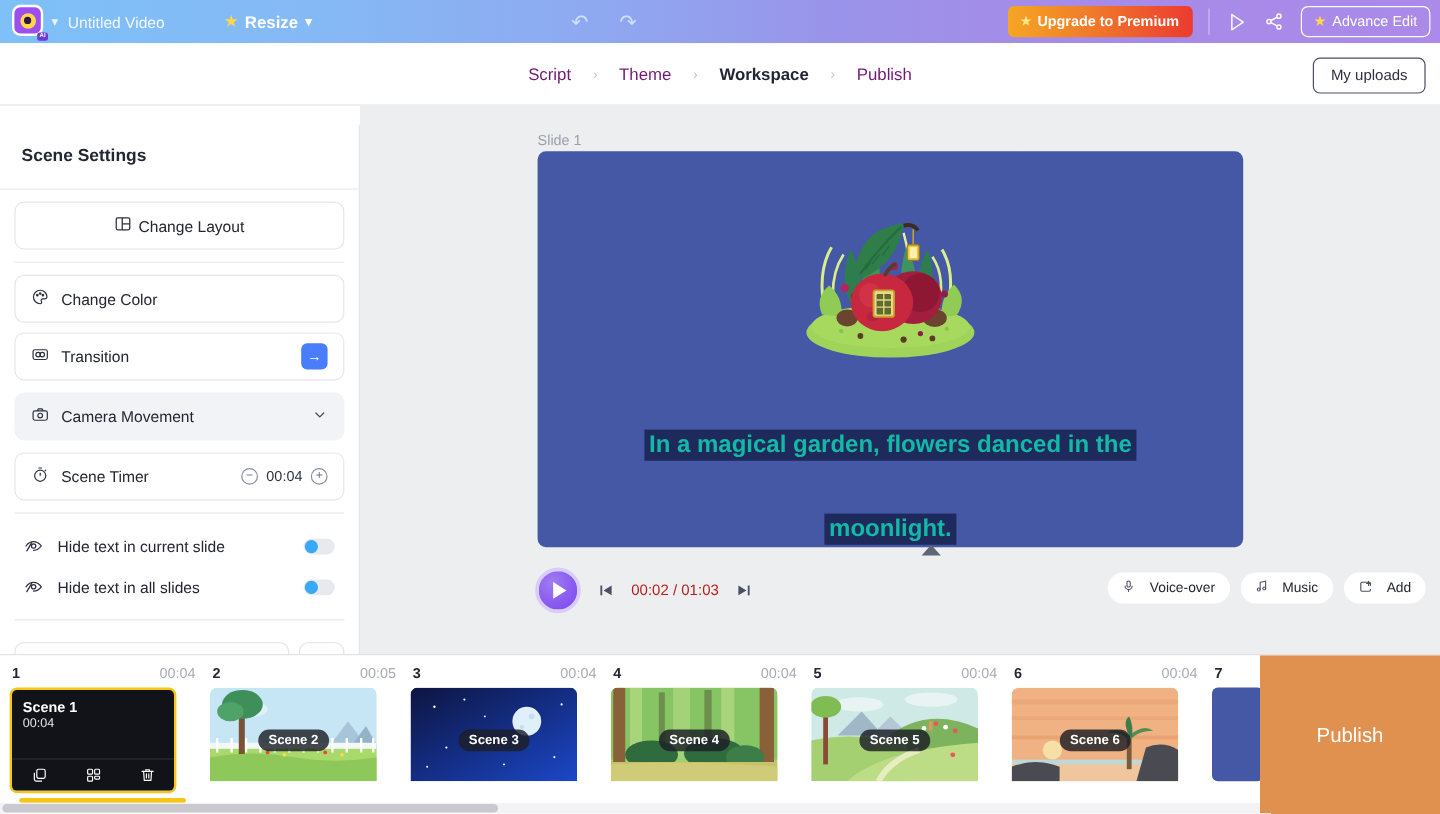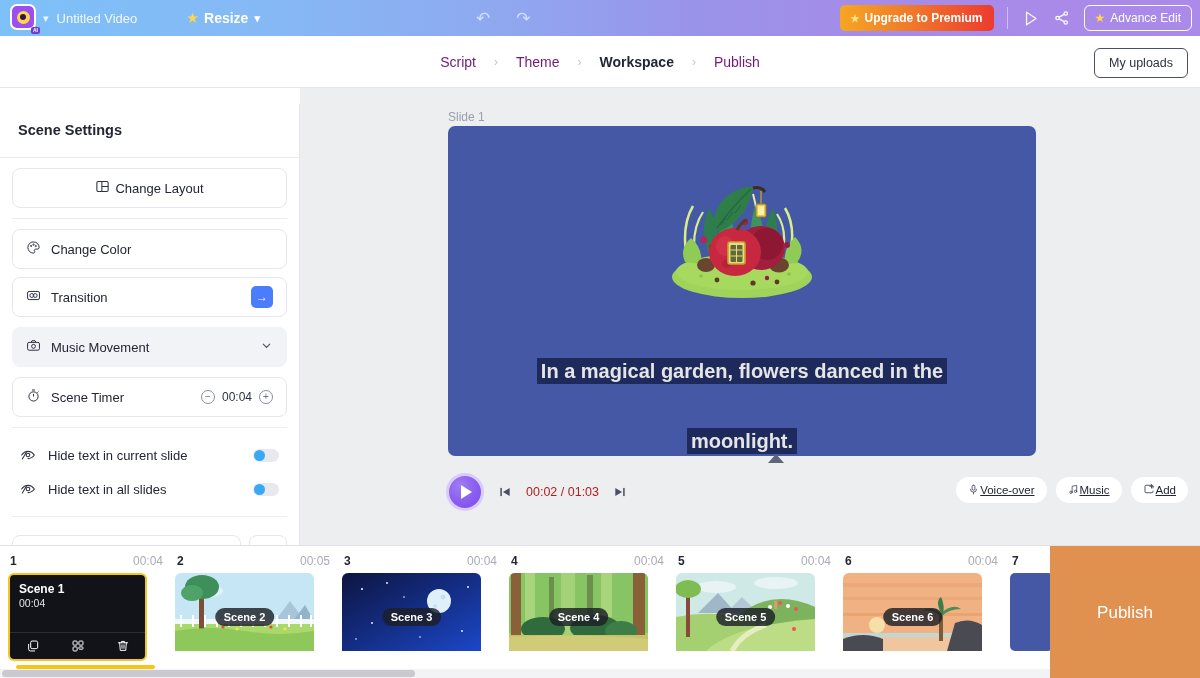--- a/index.html
+++ b/index.html
@@ -127,21 +127,21 @@
   .slide {
     position: absolute; left: 148px; top: 38px; width: 588px; height: 330px;
     background: #4458a6; border-radius: 7px; overflow: hidden;
   }
   .illus { position: absolute; left: 50%; top: 38px; transform: translateX(-50%); }
   .caption {
     position: absolute; left: 0; right: 0; top: 228px;
     text-align: center; line-height: 0;
   }
   .caption span {
-    display: inline; background: #1f2a5c; color: #e5e5e5;
+    display: inline; background: #1f2a5c; color: #14b8a6;
     font-size: 20px; font-weight: bold; line-height: 35px;
     box-decoration-break: clone; -webkit-box-decoration-break: clone;
     padding: 2px 4px;
   }
   .tri-handle {
     position: absolute; left: 468px; top: 366px; width: 0; height: 0;
     border-left: 8px solid transparent; border-right: 8px solid transparent;
     border-bottom: 9px solid #5e6575;
   }
   .playrow { position: absolute; left: 146px; top: 385px; display: flex; align-items: center; gap: 14px; }
@@ -154,22 +154,22 @@
   .play-btn .tri {
     width: 0; height: 0; margin-left: 3px;
     border-top: 7px solid transparent; border-bottom: 7px solid transparent;
     border-left: 11px solid #ffffff;
   }
   .timecode { font-size: 12.5px; color: #b91c1c; }
   .step-ic { color: #4a4f63; font-size: 12px; cursor: pointer; display: flex; align-items: center; }
   .action-pills { position: absolute; right: 160px; top: 389px; display: flex; gap: 9px; }
   .pill {
     background: #fff; border-radius: 16px; height: 26px; padding: 0 12px;
-    display: flex; align-items: center; gap: 1px; font-size: 11.5px; color: #232634;
-    cursor: pointer; border: none; text-decoration: underline;
+    display: flex; align-items: center; gap: 12px; font-size: 11.5px; color: #232634;
+    cursor: pointer; border: none;
   }
 
   
   .timeline {
     position: absolute; top: 545px; left: 0; width: 1200px; height: 133px;
     background: #ffffff; border-top: 1px solid #e2e2e6; overflow: hidden;
   }
   .scenes { position: absolute; left: 0; top: 0; display: flex; padding-left: 8px; gap: 0; }
   .scene { width: 167px; padding-top: 8px; position: relative; }
   .scene-head { display: flex; align-items: center; justify-content: space-between; padding: 0 12px 0 2px; }
@@ -330,21 +330,21 @@
     <div class="sp10"></div>
 
     <div class="row-card grey">
       <span>
         <svg width="15" height="15" viewBox="0 0 24 24" fill="none" stroke="#2d3142" stroke-width="1.6">
           <rect x="2.5" y="7" width="19" height="12.5" rx="2.5"></rect>
             <path d="M8 7l1.6-2.6h4.8L16 7"></path>
             <circle cx="12" cy="13.3" r="3.1"></circle>
         </svg>
       </span>
-      <span class="lbl">Music Movement</span>
+      <span class="lbl">Camera Movement</span>
       <span class="chev">
         <svg width="13" height="13" viewBox="0 0 24 24" fill="none" stroke="#4a4f63" stroke-width="2.1" stroke-linecap="round">
             <path d="M6 9.5l6 6 6-6"></path>
           </svg>
       </span>
     </div>
 
     <div class="sp10"></div>
 
     <div class="row-card">

